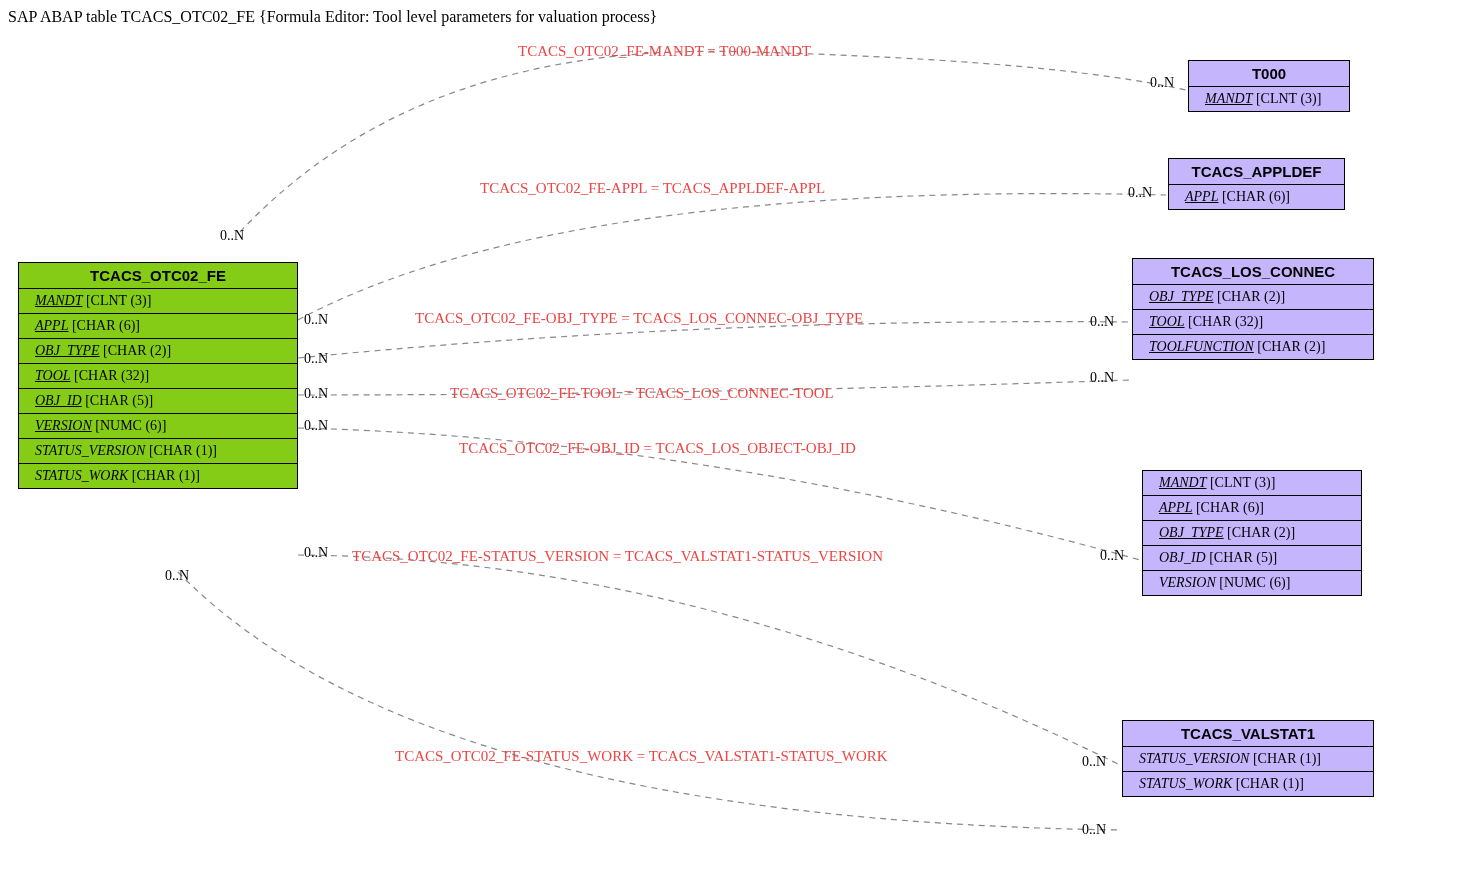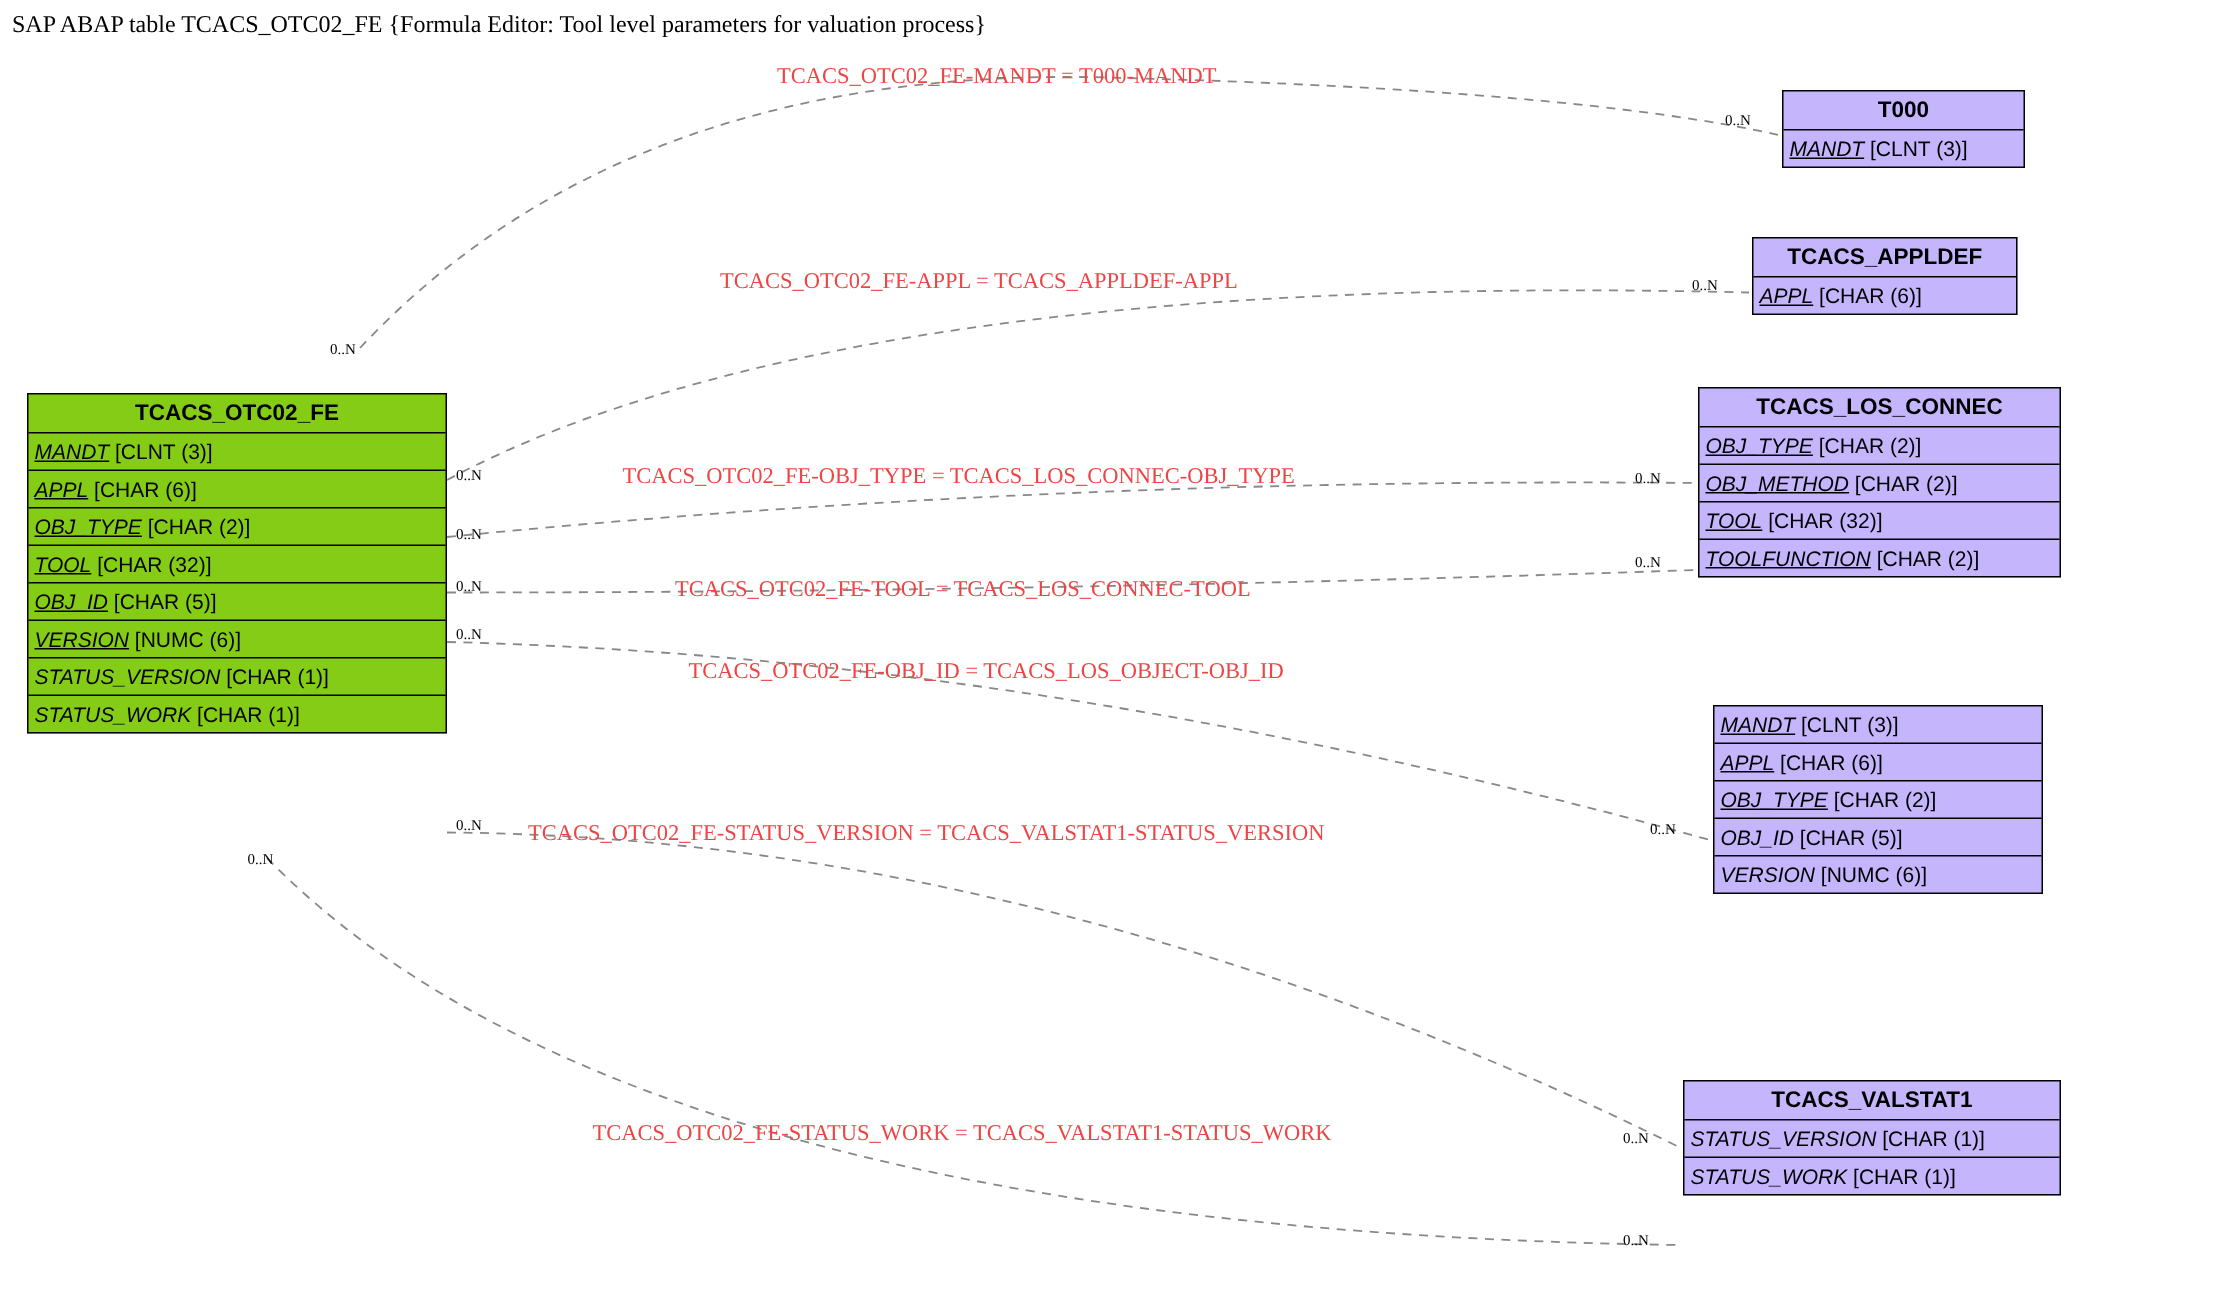--- a/index.html
+++ b/index.html
@@ -27,43 +27,44 @@
     background: #84cc16;
   }
   .entity-header {
     font-weight: bold;
     text-align: center;
     padding: 4px 8px;
     border-bottom: 1.5px solid #000;
     font-size: 15px;
   }
   .entity-row {
-    padding: 4px 4px;
+    padding: 4px 16px;
     border-bottom: 1.5px solid #000;
     white-space: nowrap;
+    font-family: Liberation Serif, serif;
   }
   .entity-row:last-child {
     border-bottom: none;
   }
   .field-name {
     font-style: italic;
   }
   .field-name.underline {
     text-decoration: underline;
   }
   .rel-label {
     position: absolute;
     font-size: 15px;
     font-family: Georgia, serif;
     color: #ef4444;
     white-space: nowrap;
   }
   .card-label {
     position: absolute;
-    font-size: 10px;
+    font-size: 14px;
     font-family: Georgia, serif;
     color: #000;
   }
   svg.connectors {
     position: absolute;
     top: 0;
     left: 0;
     width: 1477px;
     height: 870px;
     pointer-events: none;
@@ -139,21 +140,20 @@
 </div>
 
 <div class="entity" style="left:1168px; top:158px; width:175px;">
   <div class="entity-header">TCACS_APPLDEF</div>
   <div class="entity-row"><span class="field-name underline">APPL</span> <span>[CHAR (6)]</span></div>
 </div>
 
 <div class="entity" style="left:1132px; top:258px; width:240px;">
   <div class="entity-header">TCACS_LOS_CONNEC</div>
   <div class="entity-row"><span class="field-name underline">OBJ_TYPE</span> <span>[CHAR (2)]</span></div>
-  <div class="entity-row"><span class="field-name underline">OBJ_METHOD</span> <span>[CHAR (2)]</span></div>
   <div class="entity-row"><span class="field-name underline">TOOL</span> <span>[CHAR (32)]</span></div>
   <div class="entity-row"><span class="field-name underline">TOOLFUNCTION</span> <span>[CHAR (2)]</span></div>
 </div>
 
 <div class="entity" style="left:1142px; top:470px; width:218px;">
   <div class="entity-row"><span class="field-name underline">MANDT</span> <span>[CLNT (3)]</span></div>
   <div class="entity-row"><span class="field-name underline">APPL</span> <span>[CHAR (6)]</span></div>
   <div class="entity-row"><span class="field-name underline">OBJ_TYPE</span> <span>[CHAR (2)]</span></div>
   <div class="entity-row"><span class="field-name">OBJ_ID</span> <span>[CHAR (5)]</span></div>
   <div class="entity-row"><span class="field-name">VERSION</span> <span>[NUMC (6)]</span></div>

